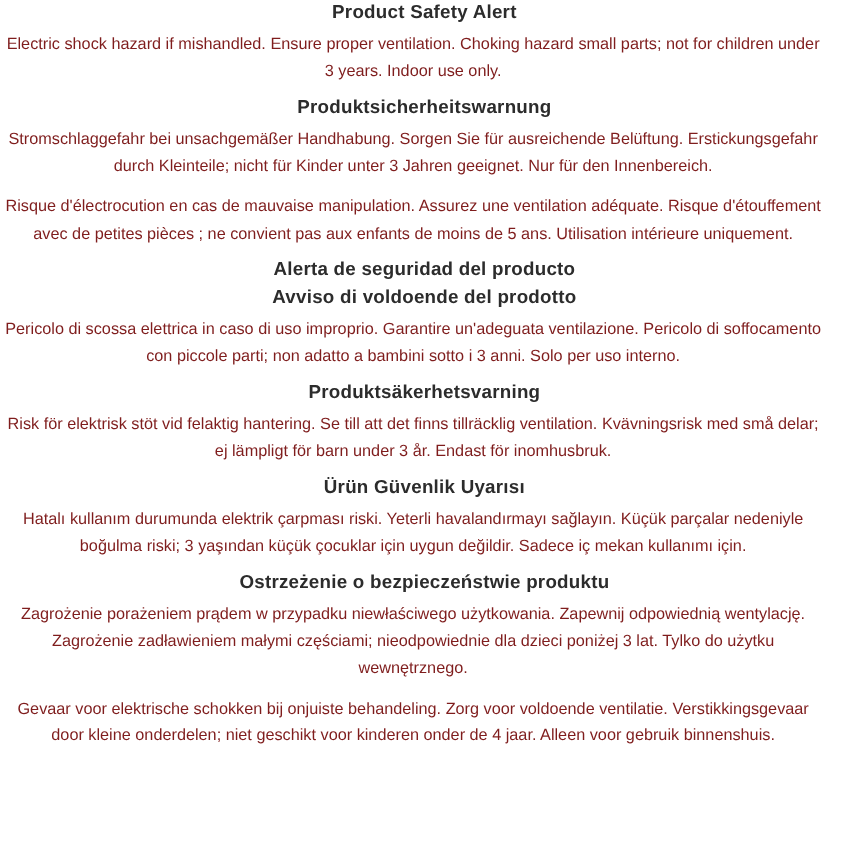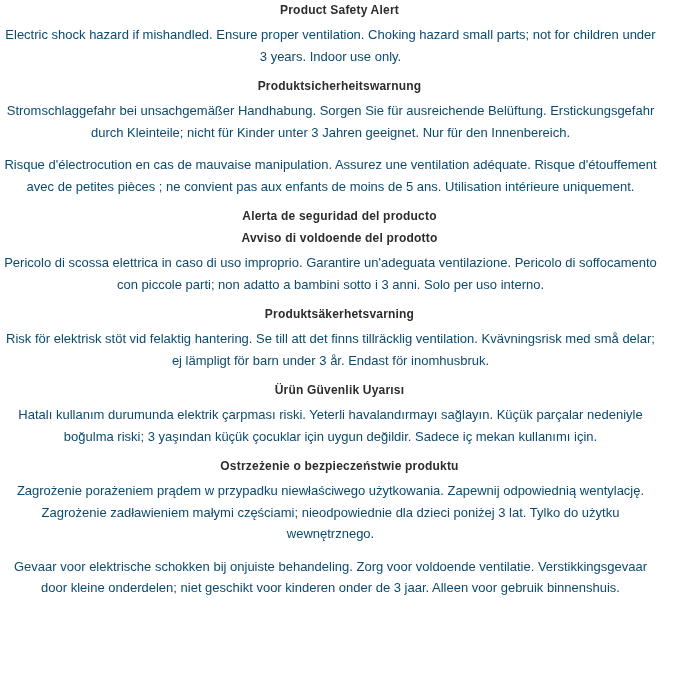--- a/index.html
+++ b/index.html
@@ -13,32 +13,32 @@
     box-sizing: border-box;
     padding: 2px 3px 0 3px;
     background: #ffffff;
     font-family: "Liberation Sans", "DejaVu Sans", sans-serif;
     overflow: hidden;
   }
   .safety-section {
     text-align: center;
   }
   .safety-heading {
-    font-size: 12px;
+    font-size: 15px;
     line-height: 16px;
     font-weight: 700;
     color: #2c2c2c;
     margin: 0 0 6px 0;
     letter-spacing: 0.2px;
   }
   .safety-body {
     font-size: 13px;
     line-height: 21.5px;
     font-weight: 400;
-    color: #0c4a6e;
+    color: #7f1d1d;
     margin: 0 18px 11px 0;
   }
 </style>
 </head>
 <body>
 
 <div class="page">
 
   <section class="safety-section">
     <h2 class="safety-heading">Product Safety Alert</h2>
@@ -72,16 +72,16 @@
     <h2 class="safety-heading">Ürün Güvenlik Uyarısı</h2>
     <p class="safety-body">Hatalı kullanım durumunda elektrik çarpması riski. Yeterli havalandırmayı sağlayın. Küçük parçalar nedeniyle boğulma riski; 3 yaşından küçük çocuklar için uygun değildir. Sadece iç mekan kullanımı için.</p>
   </section>
 
   <section class="safety-section">
     <h2 class="safety-heading">Ostrzeżenie o bezpieczeństwie produktu</h2>
     <p class="safety-body">Zagrożenie porażeniem prądem w przypadku niewłaściwego użytkowania. Zapewnij odpowiednią wentylację. Zagrożenie zadławieniem małymi częściami; nieodpowiednie dla dzieci poniżej 3 lat. Tylko do użytku wewnętrznego.</p>
   </section>
 
   <section class="safety-section">
-    <p class="safety-body">Gevaar voor elektrische schokken bij onjuiste behandeling. Zorg voor voldoende ventilatie. Verstikkingsgevaar door kleine onderdelen; niet geschikt voor kinderen onder de 3 jaar. Alleen voor gebruik binnenshuis.</p>
+    <p class="safety-body">Gevaar voor elektrische schokken bij onjuiste behandeling. Zorg voor voldoende ventilatie. Verstikkingsgevaar door kleine onderdelen; niet geschikt voor kinderen onder de 4 jaar. Alleen voor gebruik binnenshuis.</p>
   </section>
 
 </div>
 
 </body></html>

